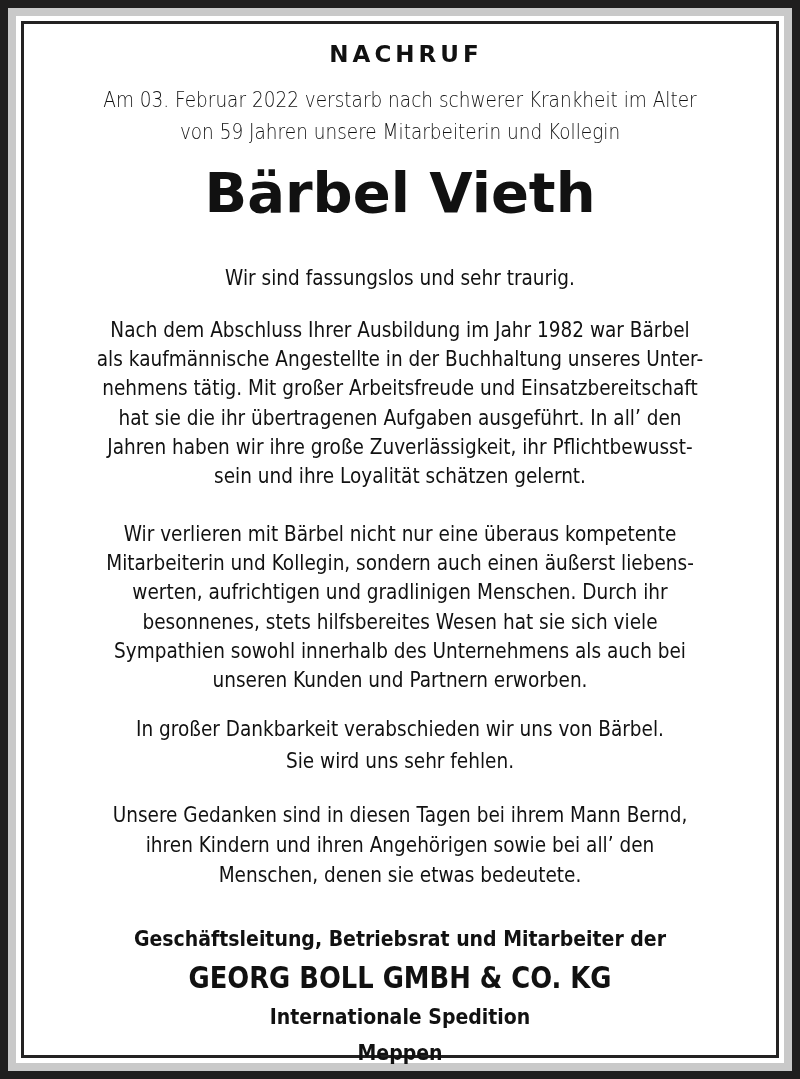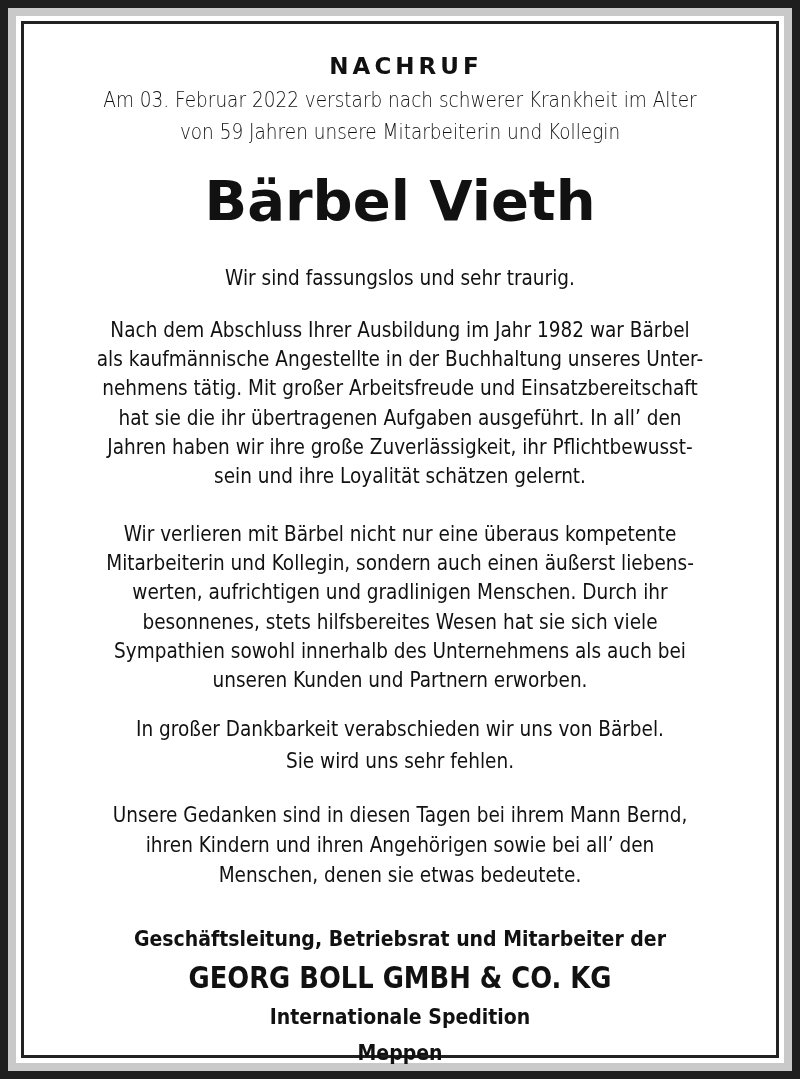--- a/index.html
+++ b/index.html
@@ -29,31 +29,30 @@
       background: #ffffff;
     }
     .content {
       position: absolute; left: 0; right: 0; top: 0;
       text-align: center;
     }
     .heading {
       position: absolute; left: 12px; right: 0; top: 17px;
       font-weight: bold; font-size: 23px; letter-spacing: 4px;
       font-family: "DejaVu Sans", sans-serif;
-      margin-top: 12px;
     }
     .intro {
       position: absolute; left: 0; right: 0; top: 60px;
       font-size: 21px; line-height: 32px;
       font-family: "DejaVu Sans", sans-serif;
       font-weight: 300;
       transform: scaleX(0.88);
     }
     .name {
-      position: absolute; left: 0; right: 0; top: 142px;
+      position: absolute; left: 0; right: 0; top: 134px;
       font-weight: bold; font-size: 56px; line-height: 70px;
       font-family: "DejaVu Sans", sans-serif;
     }
     .p {
       position: absolute; left: 0; right: 0;
       font-size: 21px; line-height: 29.2px;
       font-family: "DejaVu Sans", sans-serif;
       transform: scaleX(0.88);
     }
     .p div { white-space: nowrap; }

